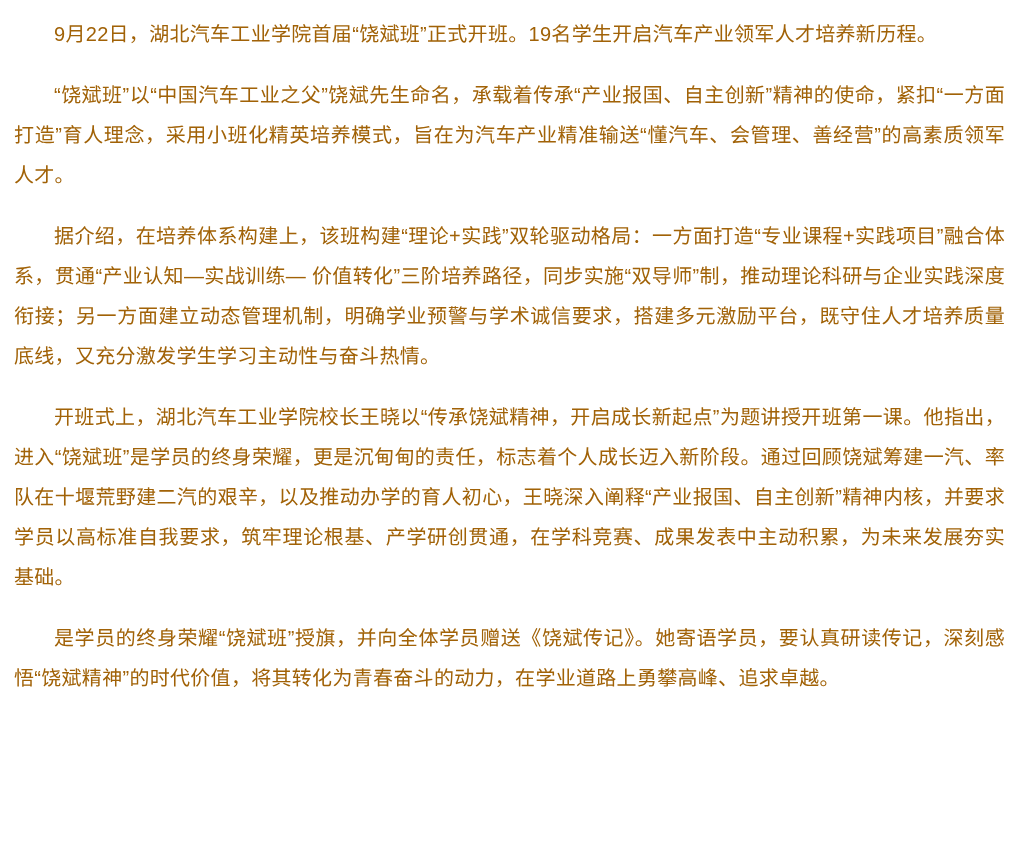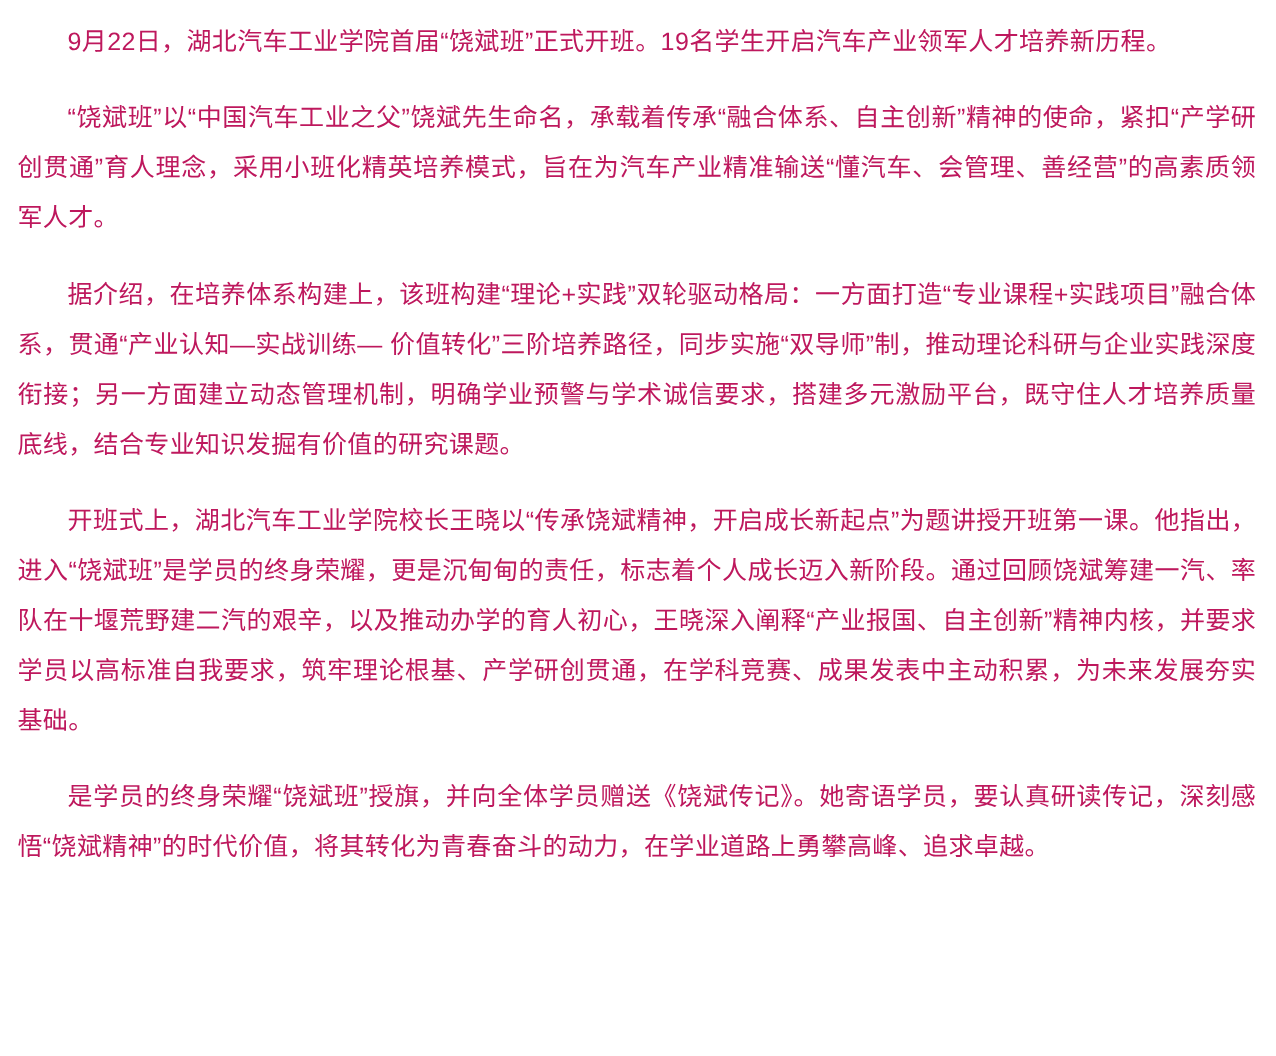--- a/index.html
+++ b/index.html
@@ -13,35 +13,35 @@
     overflow: hidden;
     font-family: "Liberation Sans", "DejaVu Sans", sans-serif;
   }
   .article {
     box-sizing: border-box;
     width: 1021px;
     padding: 14px 16px 0 14px;
     font-size: 20px;
     line-height: 40px;
     letter-spacing: 0.3px;
-    color: #be185d;
+    color: #a16207;
     text-align: justify;
     text-justify: inter-ideograph;
   }
   .article p {
     margin: 0 0 21px 0;
     text-indent: 2em;
     word-break: break-all;
   }
   .article p:last-child {
     margin-bottom: 0;
   }
 </style>
 </head>
 <body>
 
 <main class="article">
   <p>9月22日，湖北汽车工业学院首届“饶斌班”正式开班。19名学生开启汽车产业领军人才培养新历程。</p>
-  <p>“饶斌班”以“中国汽车工业之父”饶斌先生命名，承载着传承“融合体系、自主创新”精神的使命，紧扣“产学研创贯通”育人理念，采用小班化精英培养模式，旨在为汽车产业精准输送“懂汽车、会管理、善经营”的高素质领军人才。</p>
-  <p>据介绍，在培养体系构建上，该班构建“理论+实践”双轮驱动格局：一方面打造“专业课程+实践项目”融合体系，贯通“产业认知—实战训练— 价值转化”三阶培养路径，同步实施“双导师”制，推动理论科研与企业实践深度衔接；另一方面建立动态管理机制，明确学业预警与学术诚信要求，搭建多元激励平台，既守住人才培养质量底线，结合专业知识发掘有价值的研究课题。</p>
+  <p>“饶斌班”以“中国汽车工业之父”饶斌先生命名，承载着传承“产业报国、自主创新”精神的使命，紧扣“一方面打造”育人理念，采用小班化精英培养模式，旨在为汽车产业精准输送“懂汽车、会管理、善经营”的高素质领军人才。</p>
+  <p>据介绍，在培养体系构建上，该班构建“理论+实践”双轮驱动格局：一方面打造“专业课程+实践项目”融合体系，贯通“产业认知—实战训练— 价值转化”三阶培养路径，同步实施“双导师”制，推动理论科研与企业实践深度衔接；另一方面建立动态管理机制，明确学业预警与学术诚信要求，搭建多元激励平台，既守住人才培养质量底线，又充分激发学生学习主动性与奋斗热情。</p>
   <p>开班式上，湖北汽车工业学院校长王晓以“传承饶斌精神，开启成长新起点”为题讲授开班第一课。他指出，进入“饶斌班”是学员的终身荣耀，更是沉甸甸的责任，标志着个人成长迈入新阶段。通过回顾饶斌筹建一汽、率队在十堰荒野建二汽的艰辛，以及推动办学的育人初心，王晓深入阐释“产业报国、自主创新”精神内核，并要求学员以高标准自我要求，筑牢理论根基、产学研创贯通，在学科竞赛、成果发表中主动积累，为未来发展夯实基础。</p>
   <p>是学员的终身荣耀“饶斌班”授旗，并向全体学员赠送《饶斌传记》。她寄语学员，要认真研读传记，深刻感悟“饶斌精神”的时代价值，将其转化为青春奋斗的动力，在学业道路上勇攀高峰、追求卓越。</p>
 </main>
 
 </body></html>

